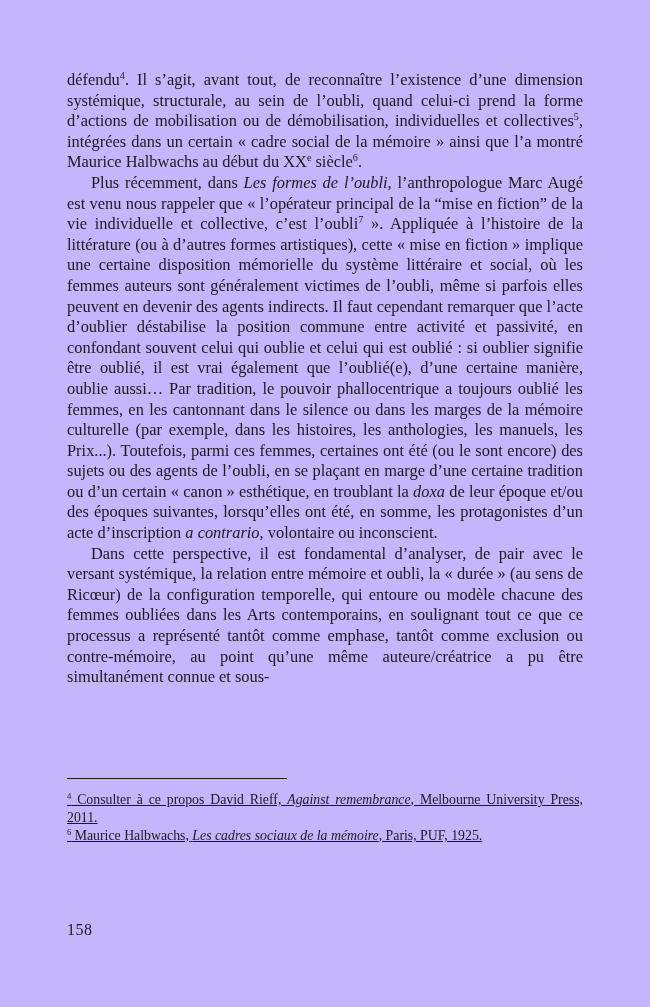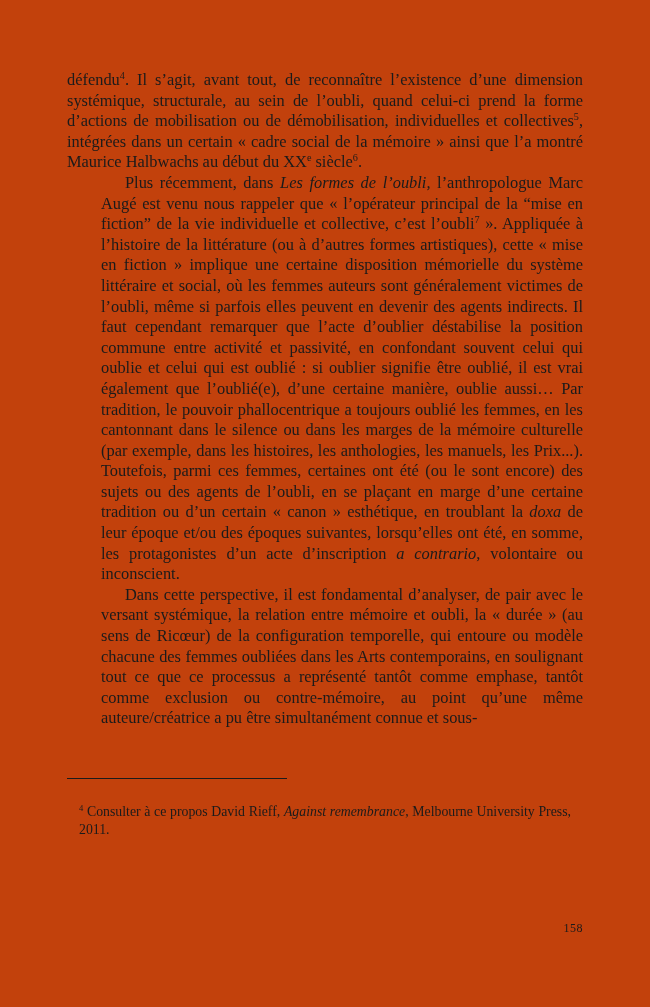--- a/index.html
+++ b/index.html
@@ -4,41 +4,40 @@
 <style>
   html, body {
     margin: 0;
     padding: 0;
     background: #ffffff;
   }
   .page {
     position: relative;
     width: 650px;
     height: 1007px;
-    background: #c2410c;
+    background: #c4b5fd;
     font-family: "Liberation Serif", "DejaVu Serif", serif;
     color: #1b1b1b;
     overflow: hidden;
   }
   .body-text {
     position: absolute;
     left: 67px;
     top: 70px;
     width: 516px;
     font-size: 16.4px;
     line-height: 20.6px;
     text-align: justify;
   }
   p.para {
     margin: 0;
     padding: 0;
   }
   p.para.indent {
     text-indent: 24px;
-    margin-left: 34px;
   }
   sup.fnref {
     font-size: 0.62em;
     line-height: 0;
     position: relative;
     top: 0.05em;
     vertical-align: super;
   }
   .it {
     font-style: italic;
@@ -54,40 +53,42 @@
   .footnotes {
     position: absolute;
     left: 67px;
     top: 791px;
     width: 516px;
     font-size: 13.8px;
     line-height: 18px;
     text-align: justify;
   }
   p.footnote {
-    margin: 12px;
+    margin: 0;
     padding: 0;
+    text-decoration: underline;
   }
   .page-number {
     position: absolute;
     left: 67px;
     top: 921px;
     width: 516px;
-    text-align: right;
-    font-size: 12px;
+    text-align: left;
+    font-size: 16px;
     letter-spacing: 0.5px;
   }
 </style>
 </head>
 <body>
 
 <div class="page">
   <div class="body-text">
       <p class="para"><span class="">défendu</span><sup class="fnref">4</sup><span class="">. Il s’agit, avant tout, de reconnaître l’existence d’une dimension systémique, structurale, au sein de l’oubli, quand celui-ci prend la forme d’actions de mobilisation ou de démobilisation, individuelles et collectives</span><sup class="fnref">5</sup><span class="">, intégrées dans un certain « cadre social de la mémoire » ainsi que l’a montré Maurice Halbwachs au début du XX</span><sup class="fnref">e</sup><span class=""> siècle</span><sup class="fnref">6</sup><span class="">.</span></p>
       <p class="para indent"><span class="">Plus récemment, dans </span><span class="it">Les formes de l’oubli,</span><span class=""> l’anthropologue Marc Augé est venu nous rappeler que « l’opérateur principal de la “mise en fiction” de la vie individuelle et collective, c’est l’oubli</span><sup class="fnref">7</sup><span class=""> ». Appliquée à l’histoire de la littérature (ou à d’autres formes artistiques), cette « mise en fiction » implique une certaine disposition mémorielle du système littéraire et social, où les femmes auteurs sont généralement victimes de l’oubli, même si parfois elles peuvent en devenir des agents indirects. Il faut cependant remarquer que l’acte d’oublier déstabilise la position commune entre activité et passivité, en confondant souvent celui qui oublie et celui qui est oublié : si oublier signifie être oublié, il est vrai également que l’oublié(e), d’une certaine manière, oublie aussi… Par tradition, le pouvoir phallocentrique a toujours oublié les femmes, en les cantonnant dans le silence ou dans les marges de la mémoire culturelle (par exemple, dans les histoires, les anthologies, les manuels, les Prix...). Toutefois, parmi ces femmes, certaines ont été (ou le sont encore) des sujets ou des agents de l’oubli, en se plaçant en marge d’une certaine tradition ou d’un certain « canon » esthétique, en troublant la </span><span class="it">doxa</span><span class=""> de leur époque et/ou des époques suivantes, lorsqu’elles ont été, en somme, les protagonistes d’un acte d’inscription </span><span class="it">a contrario</span><span class="">, volontaire ou inconscient.</span></p>
       <p class="para indent"><span class="">Dans cette perspective, il est fondamental d’analyser, de pair avec le versant systémique, la relation entre mémoire et oubli, la « durée » (au sens de Ricœur) de la configuration temporelle, qui entoure ou modèle chacune des femmes oubliées dans les Arts contemporains, en soulignant tout ce que ce processus a représenté tantôt comme emphase, tantôt comme exclusion ou contre-mémoire, au point qu’une même auteure/créatrice a pu être simultanément connue et sous-</span></p>
     </div>
   <div class="footnote-sep"></div>
   <div class="footnotes">
       <p class="footnote"><sup class="fnref">4</sup><span class=""> Consulter à ce propos David Rieff, </span><span class="it">Against remembrance</span><span class="">, Melbourne University Press, 2011.</span></p>
+      <p class="footnote"><sup class="fnref">6</sup><span class=""> Maurice Halbwachs, </span><span class="it">Les cadres sociaux de la mémoire</span><span class="">, Paris, PUF, 1925.</span></p>
     </div>
   <div class="page-number">158</div>
 </div>
 
 </body></html>

